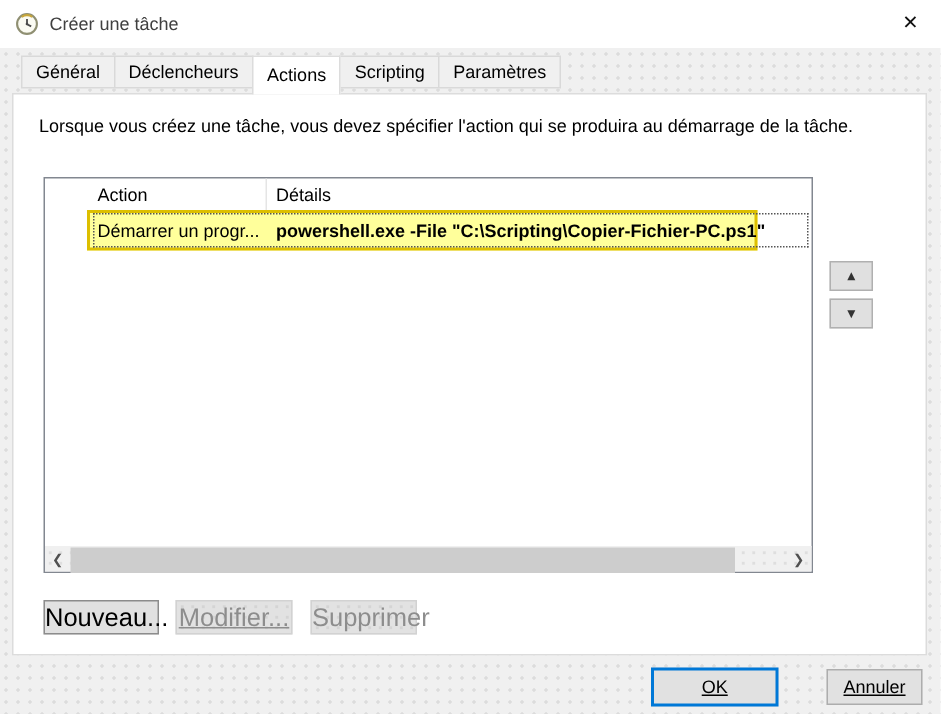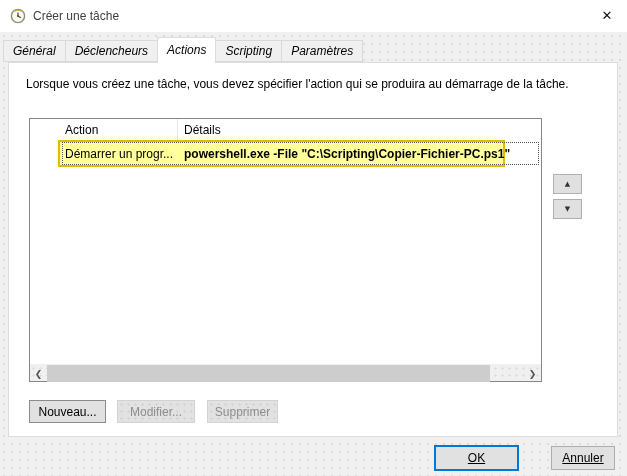--- a/index.html
+++ b/index.html
@@ -31,22 +31,22 @@
   }
   
   .dialog-body {
     position:absolute; left:0; top:32px; right:0; bottom:0;
     background-color:#f0f0f0;
     background-image: radial-gradient(circle, #dcdcdc 1px, transparent 1.2px);
     background-size: 8px 8px;
   }
   
   .tabs {
-    position:absolute; left:3px; top:5px; height:25px;
-    display:flex; align-items:flex-end; z-index:4;font-style:italic;
+    position:absolute; left:14px; top:5px; height:25px;
+    display:flex; align-items:flex-start; z-index:4;
   }
   .tab {
     height:22px; padding:3px 9px 0 9px;
     background:#f0f0f0;
     border:1px solid #d9d9d9;
     margin-right:-1px;
     white-space:nowrap; cursor:pointer;
   }
   .tab.active {
     height:26px; margin-bottom:-1px;
@@ -122,26 +122,26 @@
     background:#e0e0e0; border:1px solid #b0b0b0;
     display:flex; align-items:center; justify-content:center;
     font-size:7px; color:#333; cursor:pointer;
     font-family:"DejaVu Sans", sans-serif;
   }
   .move-up { top:111px; }
   .move-down { top:136px; }
   
   .act-btn {
     position:absolute; top:337px; height:23px;
-    font-size:12px; text-align:center;
+    font-size:17px; text-align:center;
     font-family:"Liberation Sans","DejaVu Sans",sans-serif;
     cursor:pointer;
   }
   .btn-nouveau { left:20px; width:77px; background:#e1e1e1; border:1px solid #8c8c8c; color:#000; }
-  .btn-modifier { left:108px; width:78px; }
+  .btn-modifier { left:108px; width:78px;text-decoration:underline; }
   .btn-supprimer { left:198px; width:71px; }
   .act-btn.disabled {
     background-color:#e2e2e2;
     background-image: radial-gradient(circle, #d4d4d4 1px, transparent 1.2px);
     background-size:7px 7px;
     border:1px solid #d2d2d2;
     color:#8d8d8d;
     cursor:default;
   }
   

